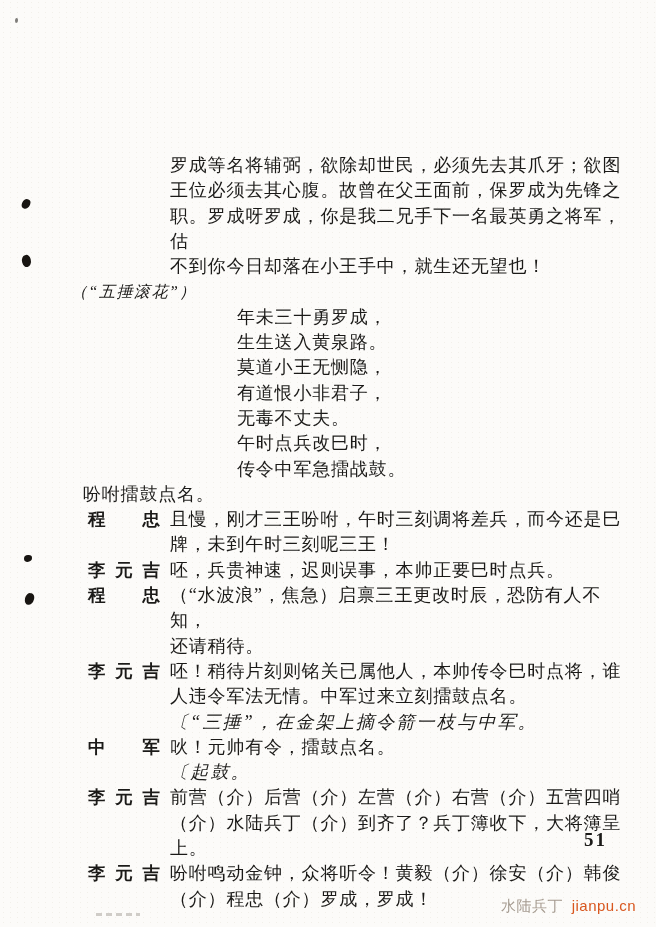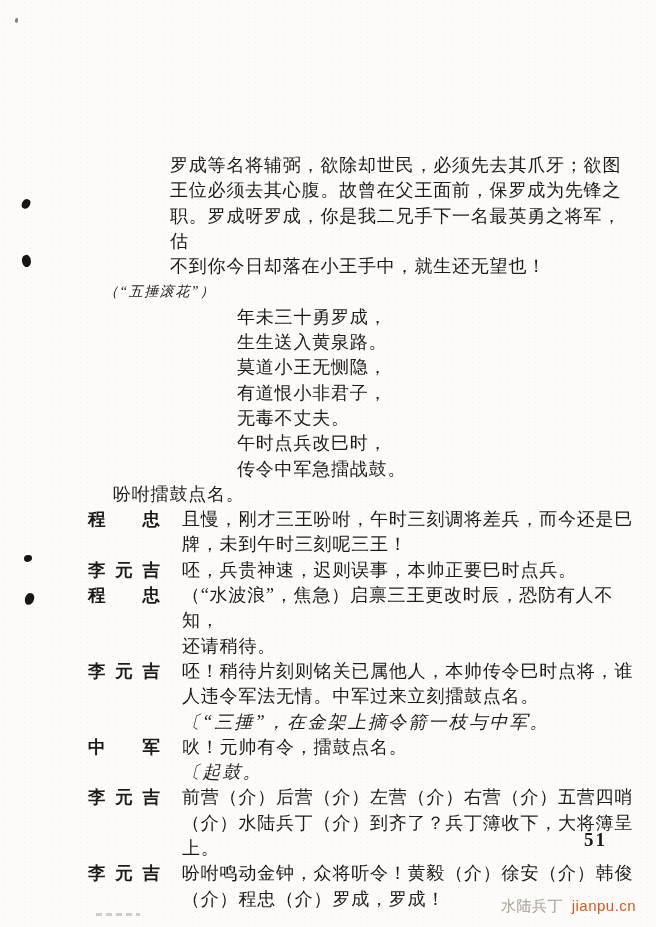--- a/index.html
+++ b/index.html
@@ -15,24 +15,24 @@
   .page {
     position: absolute; inset: 0;
     background-image: radial-gradient(#f2f0ea 0.5px, rgba(0,0,0,0) 0.6px);
     background-size: 7px 5px;
   }
   .content {
     position: absolute; left: 0; top: 117px; width: 656px;
     font-size: 18px; line-height: 25.3px; letter-spacing: 0.8px;
   }
   .para { margin-left: 170px; width: 462px; margin-top: 36px; }
-  .tune-line { margin-left: 104px; font-style: italic; font-size: 14px; letter-spacing: 1.5px; }
+  .tune-line { margin-left: 71px; font-style: italic; font-size: 16px; letter-spacing: 1.5px; }
   .verse { margin-left: 237px; }
-  .aria-tail { margin-left: 113px; }
-  .drow { position: relative; padding-left: 12px; }
+  .aria-tail { margin-left: 83px; }
+  .drow { position: relative; }
   .speaker {
     position: absolute; left: 88px; top: 0; width: 72px;
     font-weight: 700; letter-spacing: 0;
     font-family: "Liberation Sans", "DejaVu Sans", sans-serif;
     text-align: justify; text-align-last: justify;
     font-size: 17.5px;
   }
   .dtext { margin-left: 170px; width: 462px; }
   .sdir { margin-left: 170px; font-style: italic; font-size: 18px; letter-spacing: 2.2px; }
   .pagenum {

